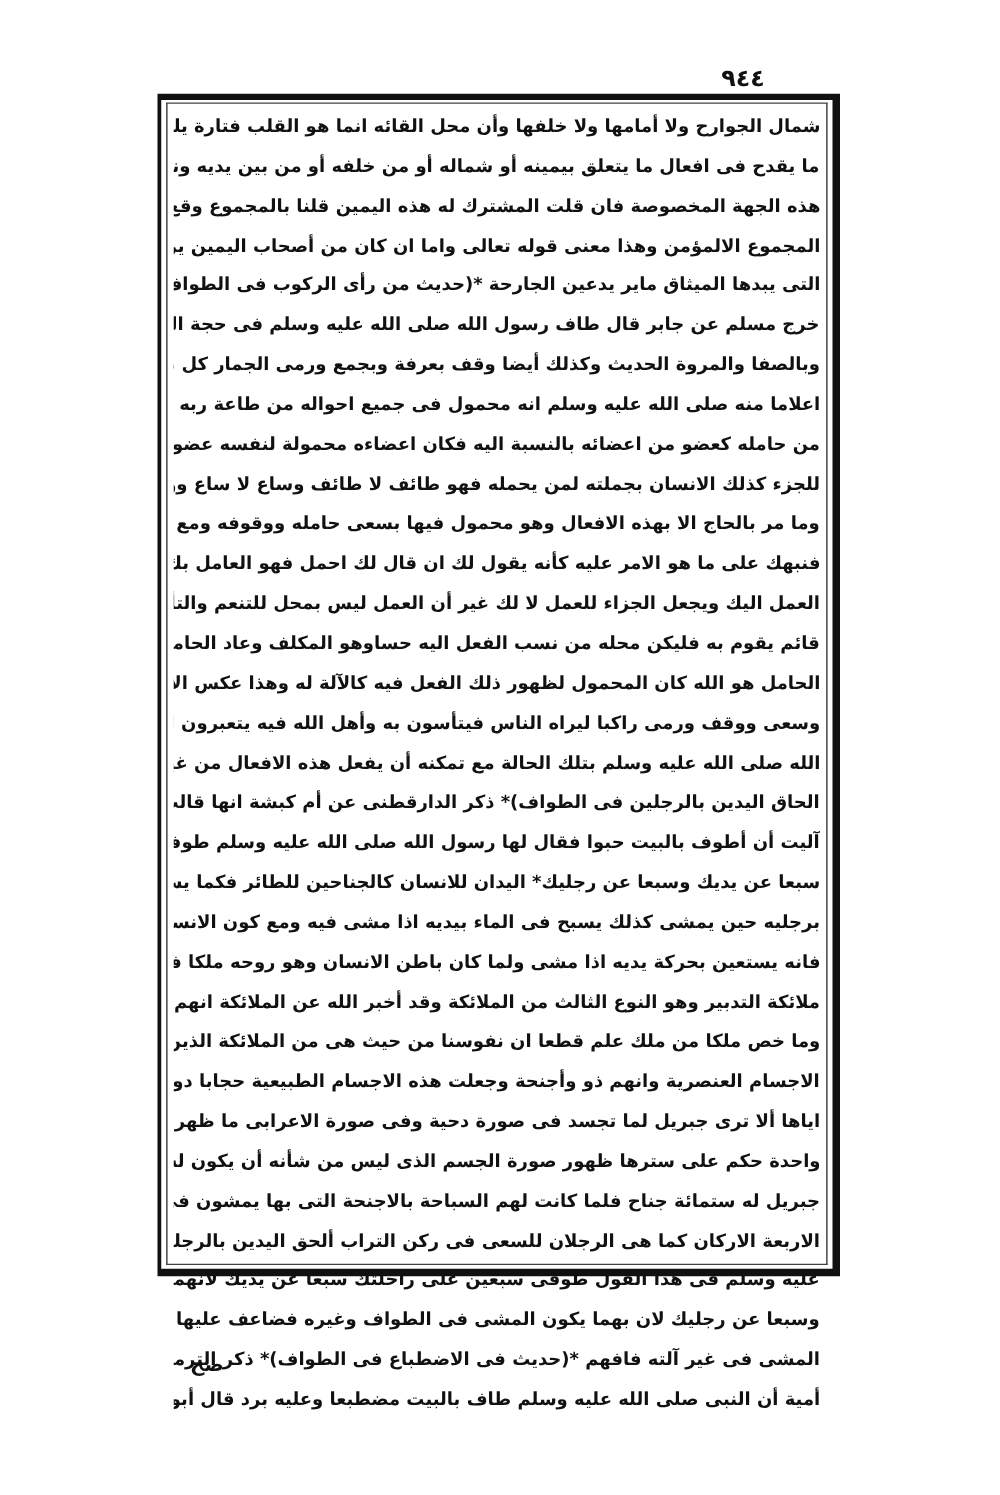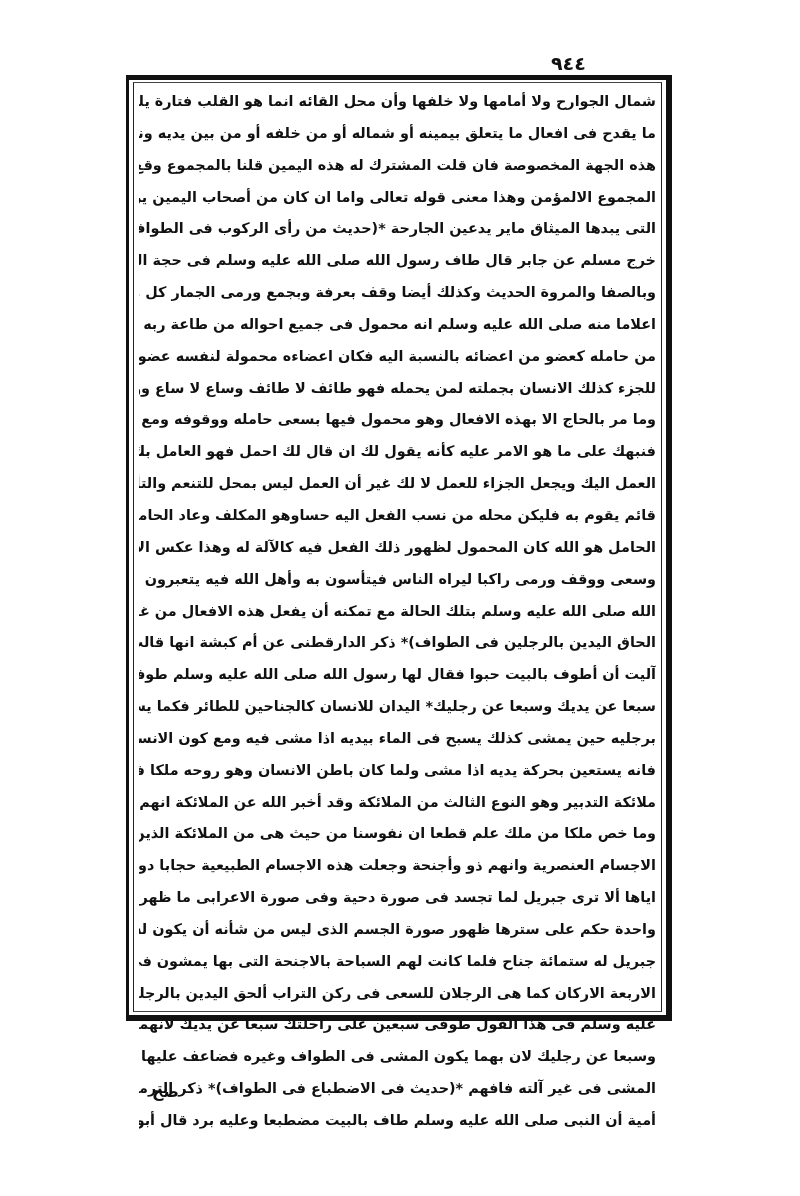--- a/index.html
+++ b/index.html
@@ -11,21 +11,21 @@
       width: 800px;
       height: 1196px;
       position: relative;
       overflow: hidden;
       font-family: "DejaVu Sans", sans-serif;
       color: #111;
     }
     .page-number {
       position: absolute;
       top: 52px;
-      left: 551px;
+      left: 577px;
       font-size: 19px;
       font-weight: bold;
       letter-spacing: 0px;
       direction: rtl;
       text-align: center;
     }
     .frame {
       position: absolute;
       left: 126px;
       top: 75px;

